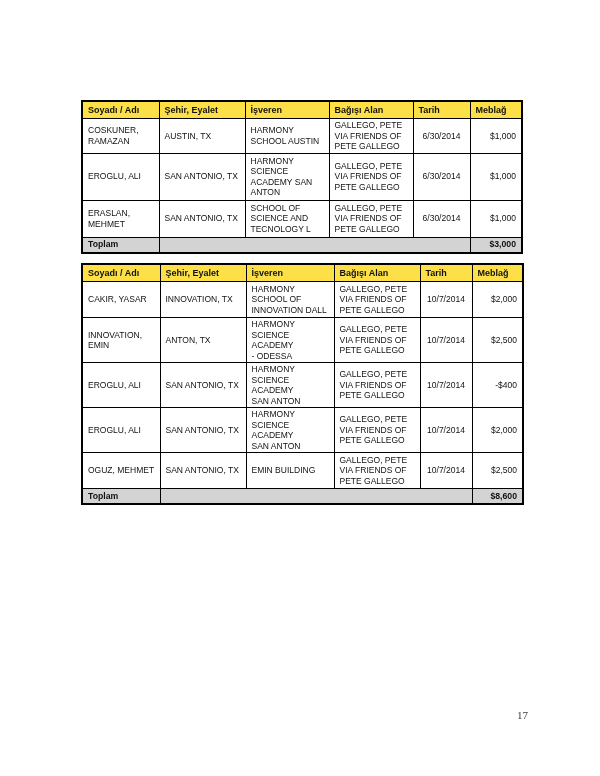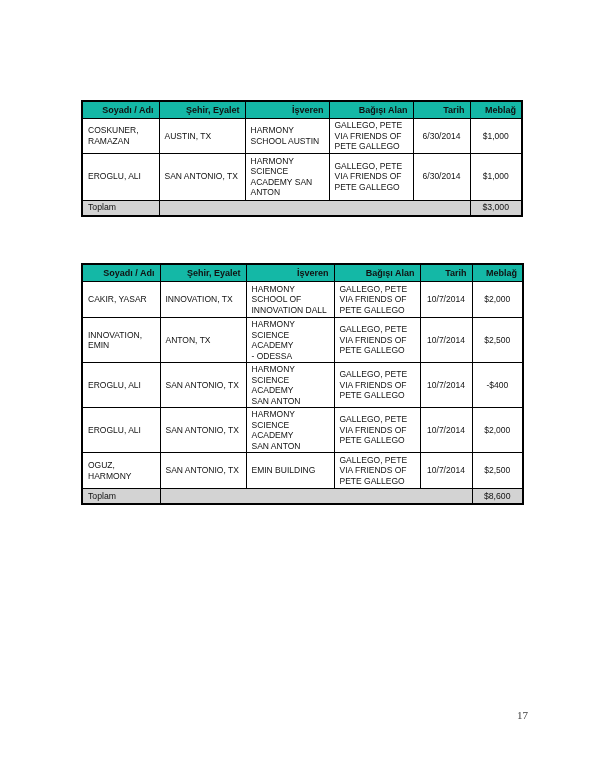--- a/index.html
+++ b/index.html
@@ -30,44 +30,44 @@
     border: 1px solid #000000;
     padding: 1px 5px;
     vertical-align: middle;
     font-size: 8.5px;
     line-height: 10.5px;
     white-space: pre-line;
     overflow: hidden;
     color: #111111;
   }
   .donor-table th {
-    background: #14b8a6;
+    background: #fde047;
     font-weight: bold;
-    text-align: right;
+    text-align: left;
     font-size: 9px;
     height: 14px;
     white-space: nowrap;
   }
   .donor-table td.cell-left   { text-align: left; }
   .donor-table td.cell-center { text-align: center; margin-top: 17px; }
-  .donor-table td.cell-right  { text-align: center; }
+  .donor-table td.cell-right  { text-align: right; }
 
   .t1 tr.r1 { height: 28px; }
   .t1 tr.r2 { height: 47px; }
   .t1 tr.r3 { height: 37px; }
 
   .t2 tr.r1 { height: 36px; }
   .t2 tr.r2 { height: 38px; }
   .t2 tr.r3 { height: 35px; }
   .t2 tr.r4 { height: 36px; }
   .t2 tr.r5 { height: 36px; }
 
   tr.total-row td {
     background: #d3d3d3;
-    font-weight: normal;
+    font-weight: bold;
     height: 12px;
     font-size: 8.7px;
   }
 
   .page-number {
     position: absolute;
     top: 709px;
     right: 72px;
     font-family: "Liberation Serif", serif;
     font-size: 11px;
@@ -117,20 +117,33 @@
         <td class="cell-left">HARMONY
 SCIENCE
 ACADEMY SAN
 ANTON</td>
         <td class="cell-left">GALLEGO, PETE
 VIA FRIENDS OF
 PETE GALLEGO</td>
         <td class="cell-center">6/30/2014</td>
         <td class="cell-right">$1,000</td>
       </tr>
+      <tr class="r3">
+        <td class="cell-left">ERASLAN,
+MEHMET</td>
+        <td class="cell-left">SAN ANTONIO, TX</td>
+        <td class="cell-left">SCHOOL OF
+SCIENCE AND
+TECNOLOGY L</td>
+        <td class="cell-left">GALLEGO, PETE
+VIA FRIENDS OF
+PETE GALLEGO</td>
+        <td class="cell-center">6/30/2014</td>
+        <td class="cell-right">$1,000</td>
+      </tr>
       <tr class="total-row">
         <td class="cell-left">Toplam</td>
         <td colspan="4"></td>
         <td class="cell-right">$3,000</td>
       </tr>
     </tbody>
   </table>
 
   <table class="donor-table t2">
     <colgroup>
@@ -195,21 +208,21 @@
         <td class="cell-left">HARMONY
 SCIENCE ACADEMY
 SAN ANTON</td>
         <td class="cell-left">GALLEGO, PETE
 VIA FRIENDS OF
 PETE GALLEGO</td>
         <td class="cell-center">10/7/2014</td>
         <td class="cell-right">$2,000</td>
       </tr>
       <tr class="r5">
-        <td class="cell-left">OGUZ, HARMONY</td>
+        <td class="cell-left">OGUZ, MEHMET</td>
         <td class="cell-left">SAN ANTONIO, TX</td>
         <td class="cell-left">EMIN BUILDING</td>
         <td class="cell-left">GALLEGO, PETE
 VIA FRIENDS OF
 PETE GALLEGO</td>
         <td class="cell-center">10/7/2014</td>
         <td class="cell-right">$2,500</td>
       </tr>
       <tr class="total-row">
         <td class="cell-left">Toplam</td>

